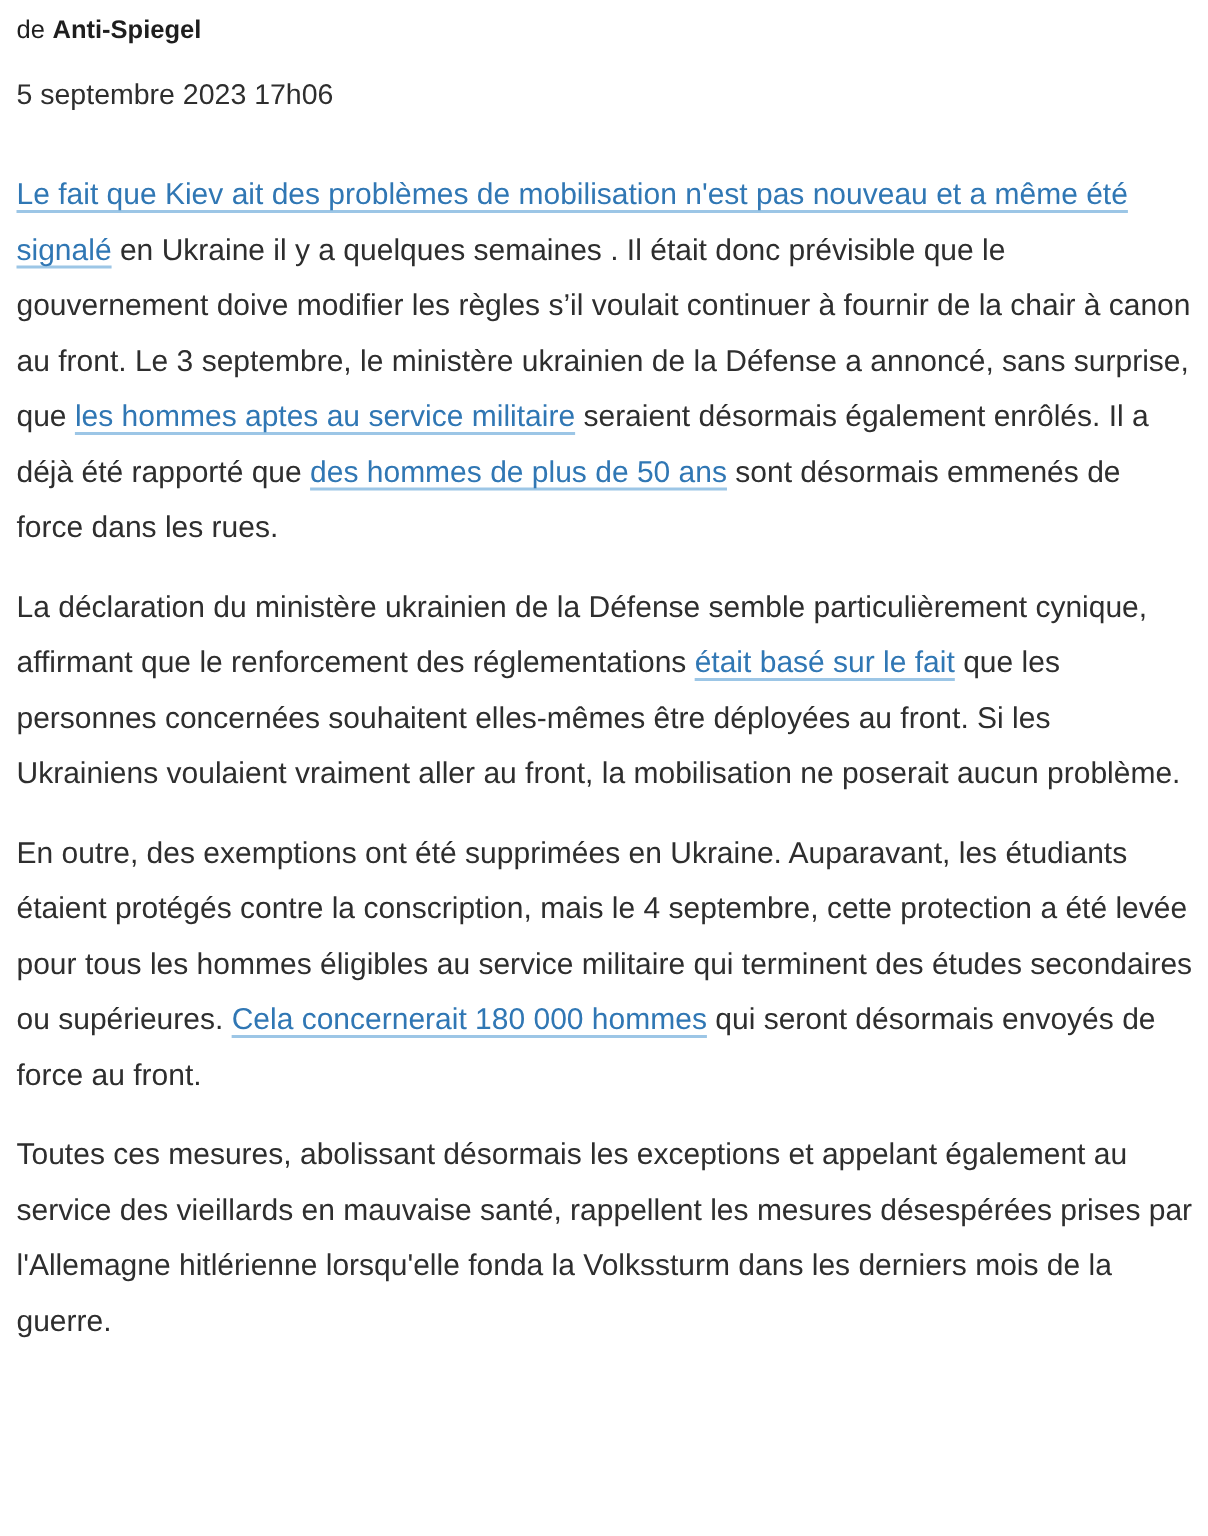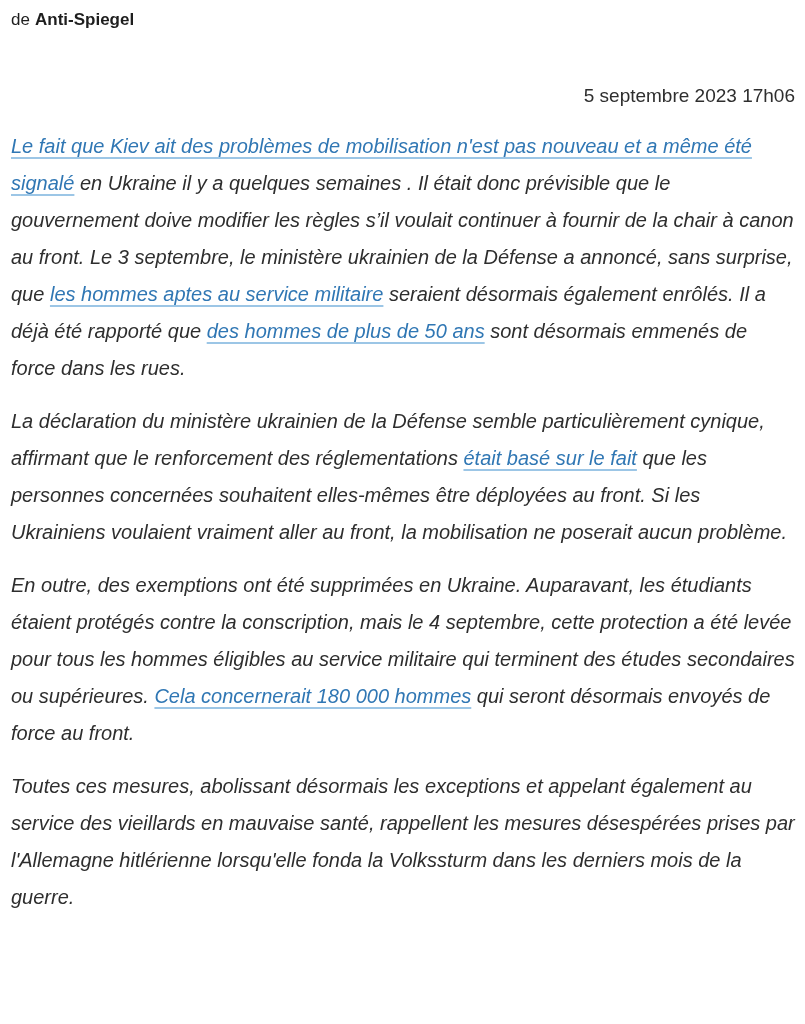--- a/index.html
+++ b/index.html
@@ -22,29 +22,27 @@
     font-size: 17px;
     line-height: 23px;
     color: #1e1e1e;
   }
   .byline .author {
     font-weight: 700;
     margin-left: 0.30em;
     color: #1e1e1e;
   }
   .post-date {
-    margin-top: 52px;
+    margin-top: 20px;
     font-size: 19px;
     line-height: 26px;
     color: #2e2e2e;
-    text-align: right;
   }
   .article {
-    margin-top: 19px;
-    font-style: italic;
+    margin-top: 35px;
   }
   .article p {
     margin: 0 0 16px 0;
     font-size: 20px;
     line-height: 37px;
     color: #2e2e2e;
     font-weight: 400;
   }
   .article h2 {
     margin: 32px 0 38px 0;

